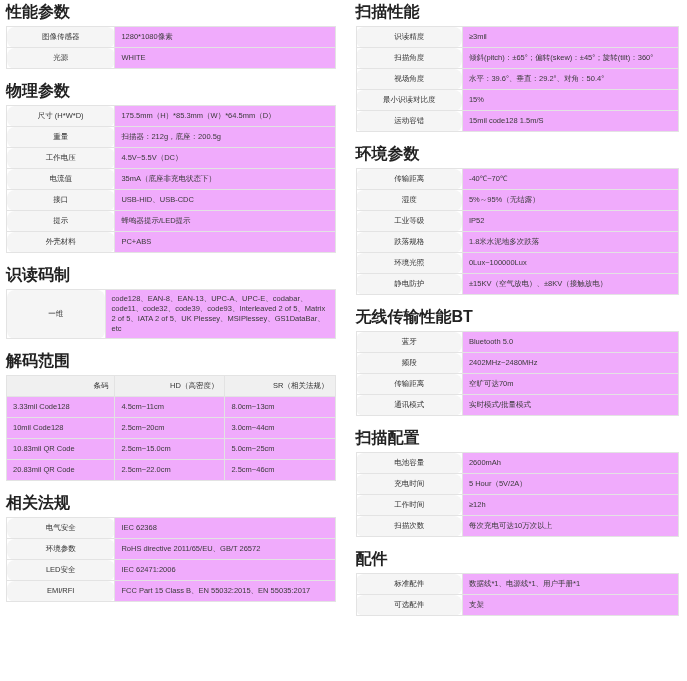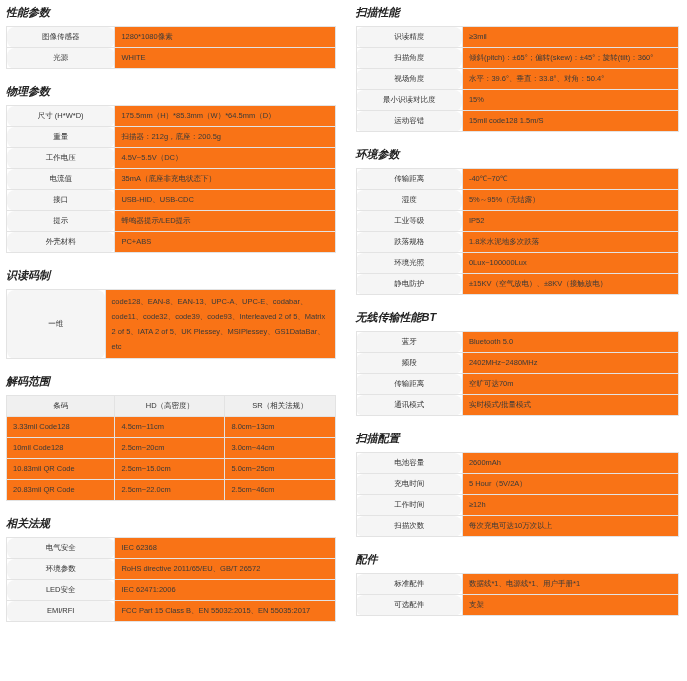--- a/index.html
+++ b/index.html
@@ -20,27 +20,26 @@
   }
   .col {
     width: 343.5px;
     padding: 4px 8px 0 6px;
   }
   .col.right { padding-left: 12px; }
 
   .section { margin-bottom: 6px; }
 
   .sec-title {
-    font-size: 11px;
+    font-size: 16px;
     font-weight: bold;
     color: #222;
     margin: 0 0 6px 0;
     padding: 0 0 0 0;
     line-height: 16px;
-    font-style: italic;
   }
   .sec-title.spaced { margin-top: 14px; }
 
   table.spec {
     width: 100%;
     border-collapse: collapse;
     table-layout: fixed;
     font-size: 7.5px;
   }
   table.spec td, table.spec th {
@@ -53,31 +52,31 @@
     color: #3a3a3a;
   }
   table.spec td.label {
     background: #f5f5f5;
     text-align: center;
     color: #333;
     width: 33%;
     border-radius: 8px;
   }
   table.spec td.value {
-    background: #f97316;
+    background: #f0abfc;
     color: #3a3a3a;
   }
   table.spec td.hdr {
     background: #f0f0f0;
-    text-align: center;
+    text-align: right;
     color: #333;
     font-weight: normal;
   }
   table.spec td.tall { height: 46px; }
-  table.spec td.multiline { line-height: 15px; }
+  table.spec td.multiline { line-height: 10px; }
 
   
   table.decode { table-layout: fixed; }
   table.decode col.c1 { width: 33%; }
   table.decode col.c2 { width: 33.5%; }
   table.decode col.c3 { width: 33.5%; }
 
   table.codes col.c1 { width: 23%; }
   table.codes col.c2 { width: 77%; }
 
@@ -248,21 +247,21 @@
           <tr>
             <td class="label">识读精度</td>
             <td class="value">≥3mil</td>
           </tr>
           <tr>
             <td class="label">扫描角度</td>
             <td class="value">倾斜(pitch)：±65°；偏转(skew)：±45°；旋转(tilt)：360°</td>
           </tr>
           <tr>
             <td class="label">视场角度</td>
-            <td class="value">水平：39.6°、垂直：33.8°、对角：50.4°</td>
+            <td class="value">水平：39.6°、垂直：29.2°、对角：50.4°</td>
           </tr>
           <tr>
             <td class="label">最小识读对比度</td>
             <td class="value">15%</td>
           </tr>
           <tr>
             <td class="label">运动容错</td>
             <td class="value">15mil code128 1.5m/S</td>
           </tr>
         </tbody>

